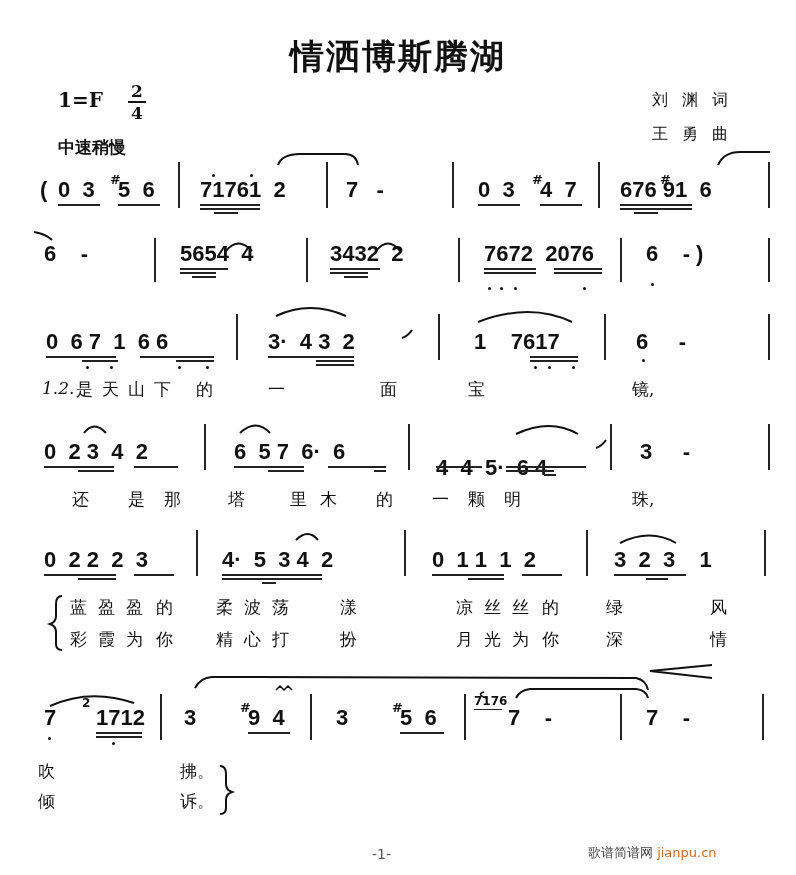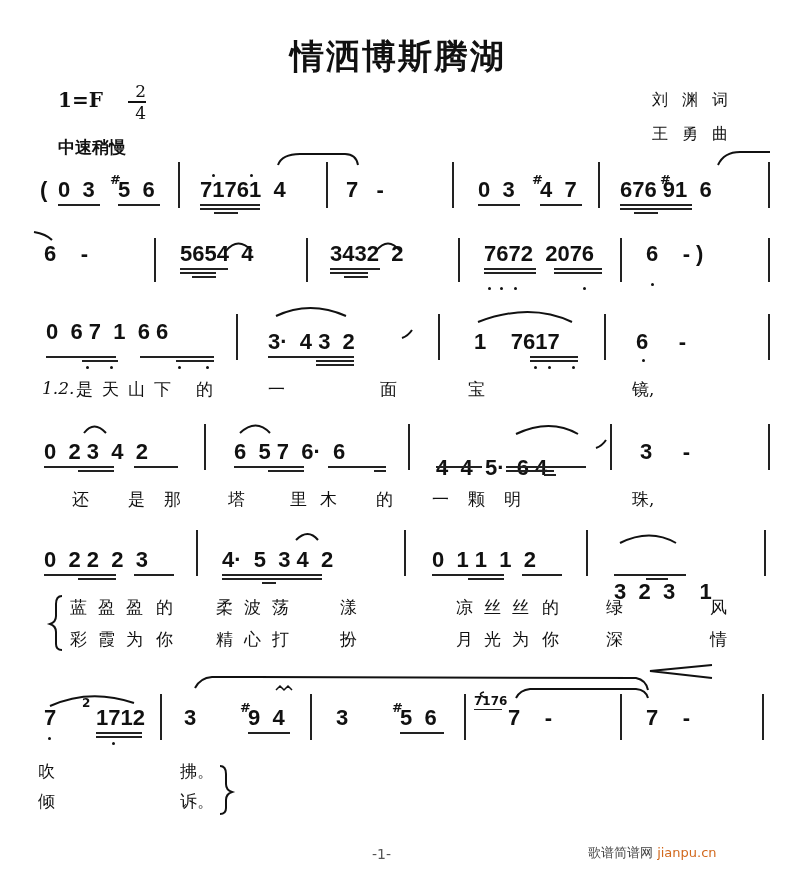--- a/index.html
+++ b/index.html
@@ -2,22 +2,22 @@
 <html><head>
 <meta charset="utf-8">
 <style>
   html, body { margin: 0; padding: 0; background: #ffffff; }
   body { width: 796px; height: 875px; position: relative; overflow: hidden;
          font-family: "DejaVu Sans", sans-serif; color: #111; }
   .abs { position: absolute; }
   .title { left: 0; width: 796px; top: 34px; text-align: center; font-size: 34px;
            font-weight: bold; letter-spacing: 2px; font-family: "DejaVu Serif", serif; }
   .key { left: 58px; top: 88px; font-size: 20px; font-weight: bold; font-family: "DejaVu Serif", serif; }
-  .frac { position: absolute; left: 128px; top: 82px; width: 18px; text-align: right;
-          font-weight: normal; font-size: 17px; font-family: "DejaVu Serif", serif; line-height: 18px; }
+  .frac { position: absolute; left: 128px; top: 82px; width: 18px; text-align: center;
+          font-weight: bold; font-size: 17px; font-family: "DejaVu Serif", serif; line-height: 18px; }
   .frac .bar { display: block; border-top: 2px solid #111; margin: 1px 0; }
   .tempo { left: 58px; top: 136px; font-size: 17px; font-weight: bold; }
   .credit { font-size: 16px; letter-spacing: 14px; font-family: "DejaVu Serif", serif; }
   .note { position: absolute; font-weight: bold; font-size: 22px; font-family: "Liberation Sans", sans-serif;
           line-height: 24px; white-space: pre; }
   .bl { position: absolute; width: 2px; background: #222; }
   .ul { position: absolute; height: 2px; background: #222; }
   .lyric { position: absolute; font-size: 17px; font-family: "DejaVu Serif", serif; white-space: pre; }
   .dot { position: absolute; width: 3px; height: 3px; border-radius: 50%; background: #111; }
   svg.arcs { position: absolute; left: 0; top: 0; }
@@ -80,21 +80,21 @@
 </svg>
 
 <div class="note" style="left:40px; top:178px;">(</div>
 <div class="note" style="left:58px; top:178px;">0  3</div>
 <div class="sharp" style="left:110px; top:172px;">#</div>
 <div class="note" style="left:118px; top:178px;">5  6</div>
 <div class="ul" style="left:58px; top:204px; width:42px;"></div>
 <div class="ul" style="left:118px; top:204px; width:42px;"></div>
 <div class="bl" style="left:178px; top:162px; height:46px;"></div>
 
-<div class="note" style="left:200px; top:178px;">71761  4</div>
+<div class="note" style="left:200px; top:178px;">71761  2</div>
 <div class="dot" style="left:212px; top:174px;"></div>
 <div class="dot" style="left:250px; top:174px;"></div>
 <div class="ul" style="left:200px; top:204px; width:60px;"></div>
 <div class="ul" style="left:200px; top:208px; width:60px;"></div>
 <div class="ul" style="left:214px; top:212px; width:24px;"></div>
 <div class="bl" style="left:326px; top:162px; height:46px;"></div>
 <div class="note" style="left:346px; top:178px;">7   -</div>
 <div class="bl" style="left:452px; top:162px; height:46px;"></div>
 
 <div class="note" style="left:478px; top:178px;">0  3</div>
@@ -129,21 +129,21 @@
 <div class="ul" style="left:554px; top:272px; width:48px;"></div>
 <div class="dot" style="left:488px; top:287px;"></div>
 <div class="dot" style="left:500px; top:287px;"></div>
 <div class="dot" style="left:514px; top:287px;"></div>
 <div class="dot" style="left:583px; top:287px;"></div>
 <div class="bl" style="left:620px; top:238px; height:44px;"></div>
 <div class="note" style="left:646px; top:242px;">6    - )</div>
 <div class="dot" style="left:651px; top:283px;"></div>
 <div class="bl" style="left:768px; top:238px; height:44px;"></div>
 
-<div class="note" style="left:46px; top:320px;">0  6 7  1  6 6</div>
+<div class="note" style="left:46px; top:330px;">0  6 7  1  6 6</div>
 <div class="ul" style="left:46px; top:356px; width:70px;"></div>
 <div class="ul" style="left:82px; top:360px; width:36px;"></div>
 <div class="ul" style="left:140px; top:356px; width:74px;"></div>
 <div class="ul" style="left:176px; top:360px; width:38px;"></div>
 <div class="dot" style="left:86px; top:366px;"></div>
 <div class="dot" style="left:110px; top:366px;"></div>
 <div class="dot" style="left:178px; top:366px;"></div>
 <div class="dot" style="left:206px; top:366px;"></div>
 <div class="bl" style="left:236px; top:314px; height:46px;"></div>
 <div class="note" style="left:268px; top:330px;">3·  4 3  2</div>
@@ -213,21 +213,21 @@
 <div class="note" style="left:222px; top:548px;">4·  5  3 4  2</div>
 <div class="ul" style="left:222px; top:574px; width:100px;"></div>
 <div class="ul" style="left:222px; top:578px; width:100px;"></div>
 <div class="ul" style="left:262px; top:582px; width:14px;"></div>
 <div class="bl" style="left:404px; top:530px; height:46px;"></div>
 <div class="note" style="left:432px; top:548px;">0  1 1  1  2</div>
 <div class="ul" style="left:432px; top:574px; width:72px;"></div>
 <div class="ul" style="left:468px; top:578px; width:36px;"></div>
 <div class="ul" style="left:522px; top:574px; width:40px;"></div>
 <div class="bl" style="left:586px; top:530px; height:46px;"></div>
-<div class="note" style="left:614px; top:548px;margin-top:32px;">3  2  3    1</div>
+<div class="note" style="left:614px; top:548px;">3  2  3    1</div>
 <div class="ul" style="left:614px; top:574px; width:72px;"></div>
 <div class="ul" style="left:646px; top:578px; width:22px;"></div>
 <div class="bl" style="left:764px; top:530px; height:46px;"></div>
 
 <div class="lyric" style="left:70px; top:596px;">蓝</div>
 <div class="lyric" style="left:98px; top:596px;">盈</div>
 <div class="lyric" style="left:126px; top:596px;">盈</div>
 <div class="lyric" style="left:156px; top:596px;">的</div>
 <div class="lyric" style="left:216px; top:596px;">柔</div>
 <div class="lyric" style="left:244px; top:596px;">波</div>

